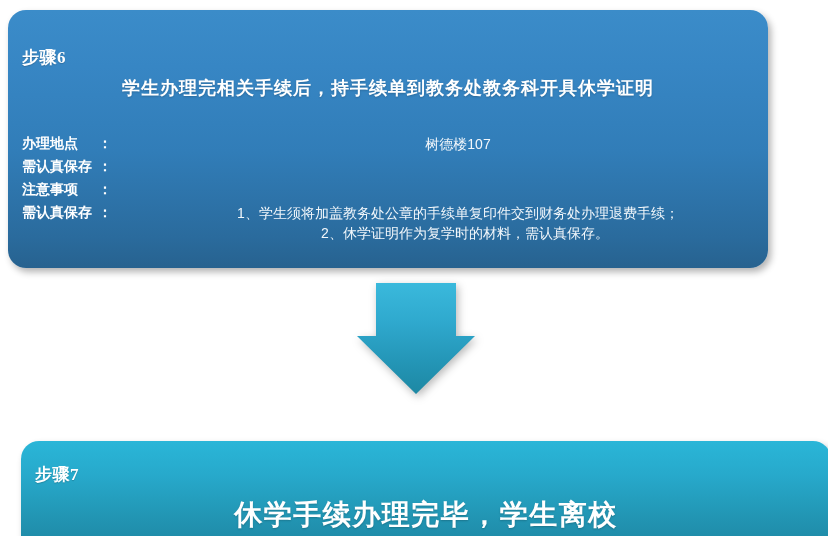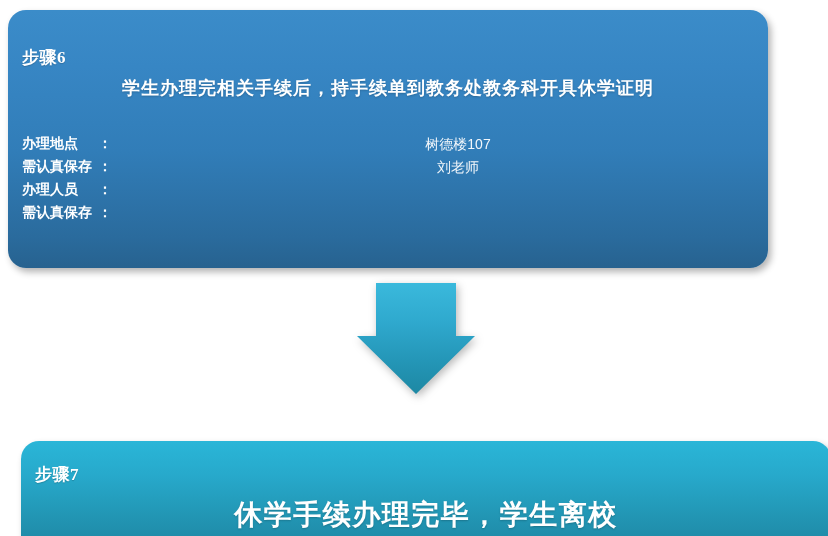--- a/index.html
+++ b/index.html
@@ -157,31 +157,34 @@
 
       <div class="detail-row">
         <span class="detail-label">办理地点</span>
         <span class="detail-colon">：</span>
         <span class="detail-value">树德楼107</span>
       </div>
 
       <div class="detail-row">
         <span class="detail-label">需认真保存</span>
         <span class="detail-colon">：</span>
-        <span class="detail-value">刘老师</span>
-      </div>
-
-      <div class="detail-row">
-        <span class="detail-label">办理人员</span>
+      </div>
+
+      <div class="detail-row">
+        <span class="detail-label">注意事项</span>
         <span class="detail-colon">：</span>
       </div>
 
       <div class="detail-row">
         <span class="detail-label">需认真保存</span>
         <span class="detail-colon">：</span>
+        <span class="detail-value">
+          <span class="note-line">1、学生须将加盖教务处公章的手续单复印件交到财务处办理退费手续；</span>
+          <span class="note-line indent">2、休学证明作为复学时的材料，需认真保存。</span>
+        </span>
       </div>
 
     </div>
   </div>
 
   <div class="arrow">
     <svg width="122" height="112" viewBox="0 0 122 112" xmlns="http://www.w3.org/2000/svg">
       <defs>
         <linearGradient id="arrowGrad" x1="0" y1="0" x2="0" y2="1">
           <stop offset="0%" stop-color="#3ab9dc"></stop>

